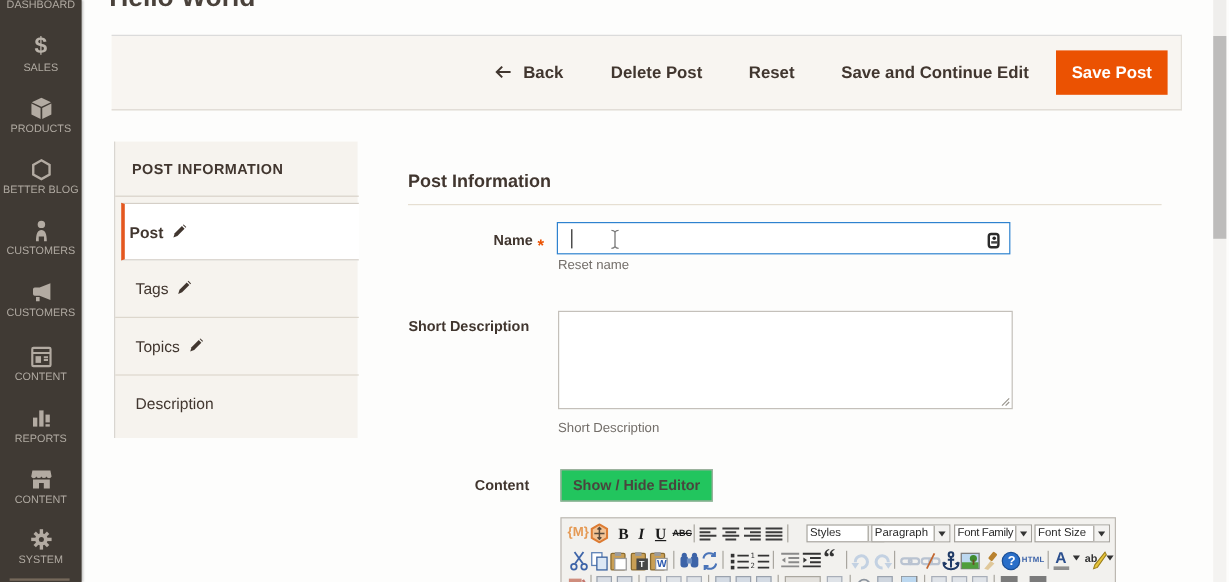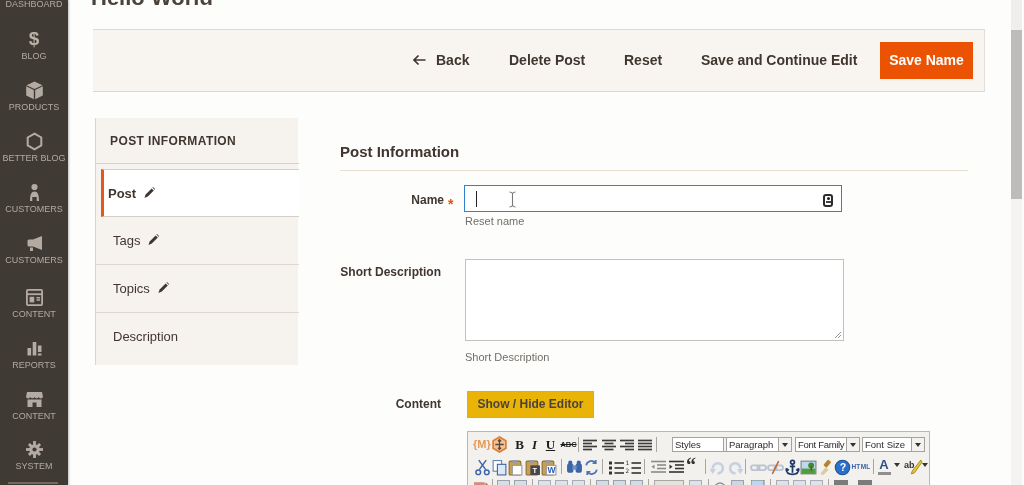--- a/index.html
+++ b/index.html
@@ -48,21 +48,21 @@
   .flabel { position:absolute; font-size:12px; font-weight:700; color:#41362f;
     text-align:right; }
   .req { color:#eb5202; font-weight:700; }
   .helper { position:absolute; font-size:11px; color:#736e69; }
 
   #nameInput { position:absolute; left:464px; top:185px; width:378px; height:27px;
     background:#fff; border:1px solid #2e82cf; }
   #sdArea { position:absolute; left:465px; top:259px; width:379px; height:82px;
     background:#fff; border:1px solid #c4c0ba; }
   #shBtn { position:absolute; left:467px; top:391px; width:127px; height:27px;
-    background:#eab308; border:1px solid #aeaba6; color:#4a443e; font-size:12px;
+    background:#22c55e; border:1px solid #aeaba6; color:#4a443e; font-size:12px;
     font-weight:700; text-align:center; line-height:25px; }
 
   
   #editor { position:absolute; left:467px; top:431px; width:463px; height:70px;
     background:#f2f1ee; border:1px solid #bcb8b1; }
   .tsep { position:absolute; width:1px; height:15px; background:#a9a69f; }
   .ddl { position:absolute; top:5px; height:15px; background:#fff;
     border:1px solid #a5a29c; font-size:9.5px; color:#2a2a2a; line-height:13px;
     padding-left:2px; }
   .ddl .arr { position:absolute; right:0; top:0; width:13px; height:13px;
@@ -73,21 +73,21 @@
 </style>
 </head>
 <body>
 
 <div id="sidebar">
   <div class="mitem" style="top:-3px;">
       <span class="lbl">DASHBOARD</span>
     </div>
   <div class="mitem" style="top:29px;">
     <span style="font-size:19px; font-weight:700; color:#b9b2a9; line-height:20px; display:block;">$</span>
-    <span class="lbl">BLOG</span>
+    <span class="lbl">SALES</span>
   </div>
   <div class="mitem" style="top:81px;">
     <svg width="19" height="19" viewBox="0 0 19 19">
         <g fill="#b3aba2">
           <path d="M9.5 0.5 L17.5 4.2 L9.5 8 L1.5 4.2 Z"></path>
           <path d="M1.2 5.3 L8.8 9 L8.8 18.2 L1.2 14.5 Z"></path>
           <path d="M17.8 5.3 L10.2 9 L10.2 18.2 L17.8 14.5 Z"></path>
         </g>
       </svg>
     <span class="lbl">PRODUCTS</span>
@@ -171,21 +171,21 @@
   <span class="actbtn" style="left:319px; top:23px;">
     <svg width="14" height="12" viewBox="0 0 14 12">
         <path d="M6.5 1.5 L2 6 L6.5 10.5 M2 6 H13.5" stroke="#41362f" stroke-width="1.7" fill="none"></path>
       </svg>
   </span>
   <span class="actbtn" style="left:343px;">Back</span>
   <span class="actbtn" style="left:416px;">Delete Post</span>
   <span class="actbtn" style="left:531px;">Reset</span>
   <span class="actbtn" style="left:608px;">Save and Continue Edit</span>
 </div>
-<div id="saveBtn">Save Name</div>
+<div id="saveBtn">Save Post</div>
 
 <div id="panel">
   <div id="panelhead">POST INFORMATION</div>
   <div class="tab" id="tabPost">Post<svg width="13" height="13" viewBox="0 0 13 13">
         <path d="M1.5 12 L2.6 8.4 L8.6 2.4 L10.8 4.6 L4.8 10.6 Z" fill="#41362f"></path>
         <path d="M9.4 1.6 L10 1 L12.2 3.2 L11.6 3.8 Z" fill="#41362f"></path>
       </svg></div>
   <div class="tab" style="top:99px;">Tags<svg width="13" height="13" viewBox="0 0 13 13">
         <path d="M1.5 12 L2.6 8.4 L8.6 2.4 L10.8 4.6 L4.8 10.6 Z" fill="#41362f"></path>
         <path d="M9.4 1.6 L10 1 L12.2 3.2 L11.6 3.8 Z" fill="#41362f"></path>

